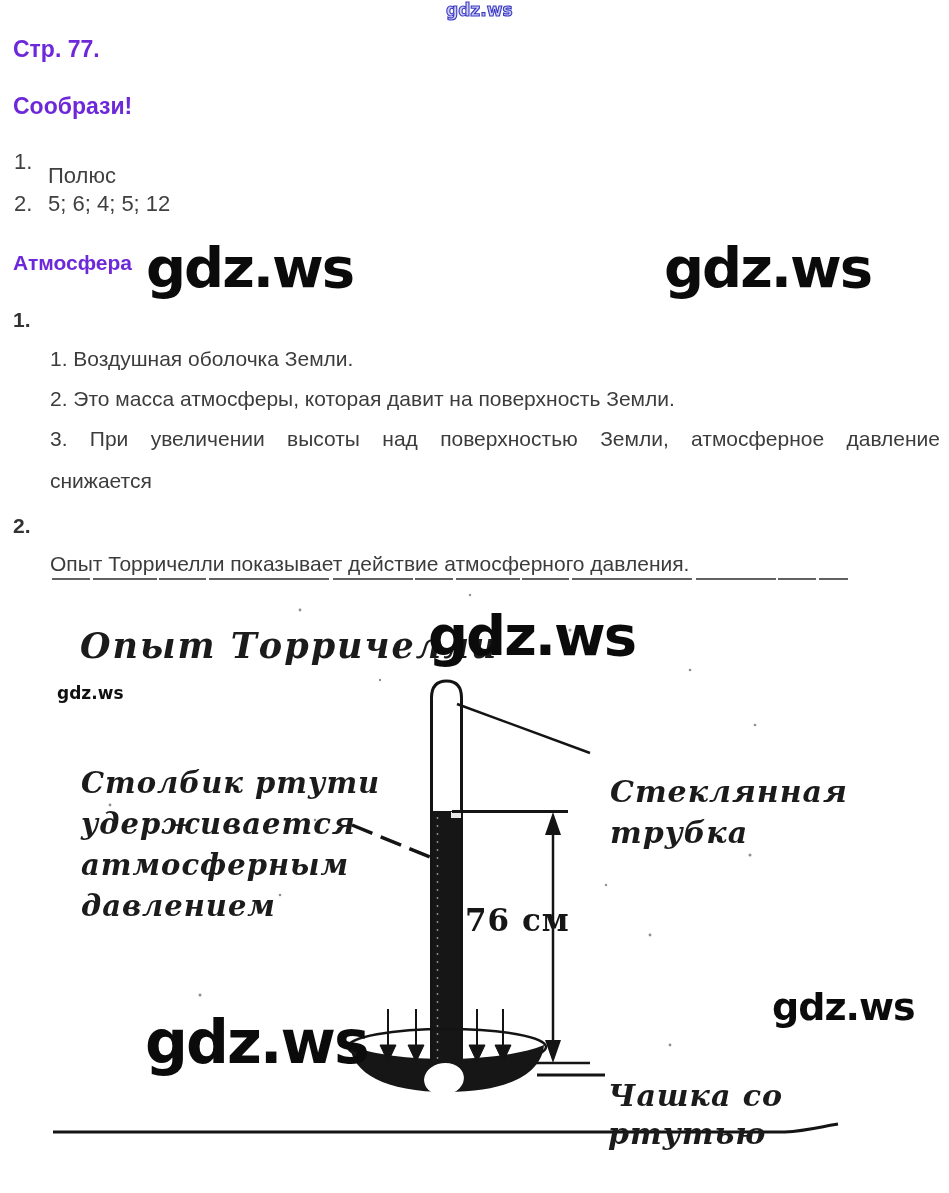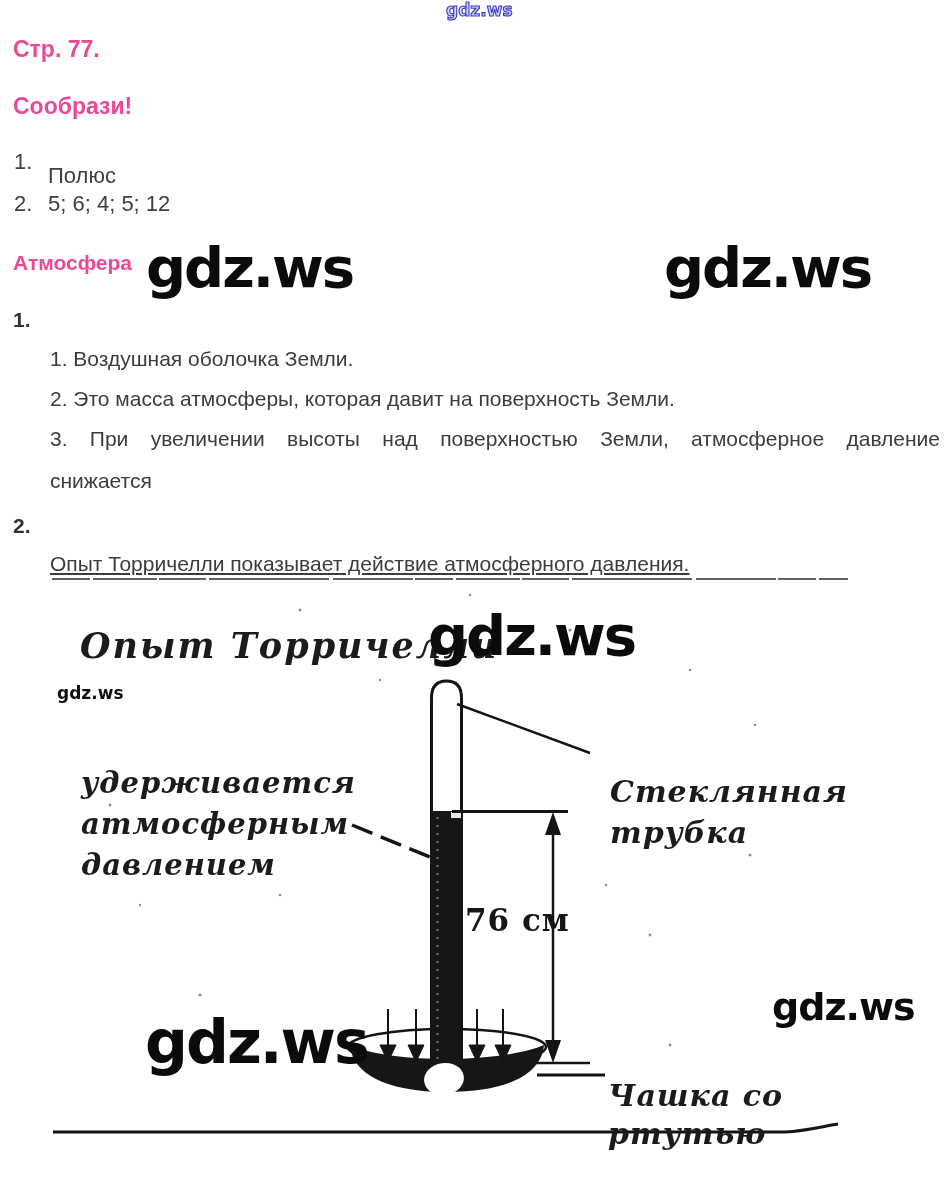--- a/index.html
+++ b/index.html
@@ -1,19 +1,19 @@
 <!DOCTYPE html>
 <html><head>
 <meta charset="utf-8">
 <style>
   html,body{margin:0;padding:0;background:#ffffff;}
   .page{position:relative;width:949px;height:1193px;background:#fff;overflow:hidden;
         font-family:"Liberation Sans",sans-serif;color:#3b3b3b;}
   .abs{position:absolute;}
-  .head{font-weight:700;font-size:23px;color:#ec4899;left:13px;}
+  .head{font-weight:700;font-size:23px;color:#6d28d9;left:13px;}
   .body-line{font-size:21px;color:#3c3c3c;left:50px;white-space:nowrap;}
   .justify{white-space:normal;width:890px;text-align:justify;text-align-last:justify;}
   .list-num{font-size:22px;color:#404040;left:14px;}
   .list-text{font-size:22px;color:#404040;left:48px;}
   .tasknum{font-weight:700;font-size:21px;color:#333;left:13px;}
   .wm{font-family:"DejaVu Sans",sans-serif;font-weight:700;color:#0b0b0b;line-height:1;letter-spacing:-1px;}
   .wm-top{left:446px;top:2px;font-size:17px;letter-spacing:0;
           color:#cfcfF2;-webkit-text-stroke:1.1px #3a3ac4;}
   .wm-large{font-size:56px;letter-spacing:-2px;top:240px;}
   .figure{left:50px;top:575px;width:800px;height:565px;}
@@ -49,21 +49,21 @@
   <div class="abs wm wm-large" style="left:664px;">gdz.ws</div>
 
   <div class="abs tasknum" style="top:308px;">1.</div>
 
   <div class="abs body-line" style="top:347px;">1. Воздушная оболочка Земли.</div>
   <div class="abs body-line" style="top:387px;">2. Это масса атмосферы, которая давит на поверхность Земли.</div>
   <div class="abs body-line justify" style="top:427px;">3. При увеличении высоты над поверхностью Земли, атмосферное давление</div>
   <div class="abs body-line" style="top:469px;text-align:right;">снижается</div>
 
   <div class="abs tasknum" style="top:514px;">2.</div>
-  <div class="abs body-line" style="top:552px;text-decoration:underline;">Опыт Торричелли показывает действие атмосферного давления.</div>
+  <div class="abs body-line" style="top:552px;">Опыт Торричелли показывает действие атмосферного давления.</div>
 
   <div class="abs figure">
 
     <svg width="800" height="565" viewBox="0 0 800 565">
 
       <path d="M2,4 H798" stroke="#3a3a3a" stroke-width="2" stroke-dasharray="38 3 64 2 47 3 120 4 80 2" opacity="0.8"></path>
 
       <g fill="#333" opacity="0.55">
         <circle cx="250" cy="35" r="1.4"></circle>
           <circle cx="420" cy="20" r="1.2"></circle>
@@ -120,20 +120,21 @@
 
       <path d="M3,557 H735 C755,556 770,552 788,549" fill="none" stroke="#141414" stroke-width="3"></path>
     </svg>
 
     <div class="abs fig-serif fig-title">Опыт Торричелли</div>
 
     <div class="abs wm fig-wm-mid">gdz.ws</div>
     <div class="abs wm fig-wm-small">gdz.ws</div>
 
     <div class="abs fig-serif fig-label" style="left:31px;top:150px;">
+      <div>Столбик ртути</div>
       <div>удерживается</div>
       <div>атмосферным</div>
       <div>давлением</div>
     </div>
 
     <div class="abs fig-serif fig-label" style="left:560px;top:158px;font-size:30px;">
       <div>Стеклянная</div>
       <div>трубка</div>
     </div>
 

